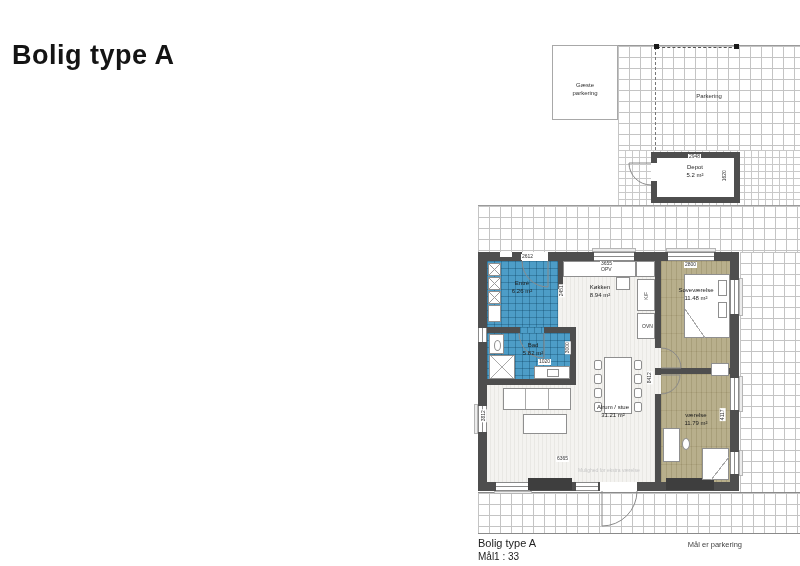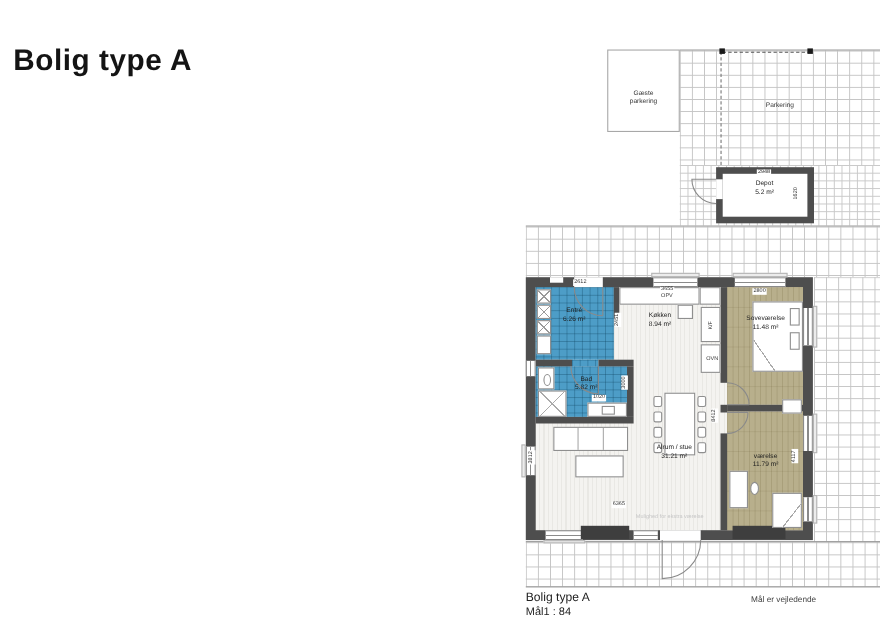--- a/index.html
+++ b/index.html
@@ -232,16 +232,16 @@
   </div>
 
   <span class="abs dim v" style="left:555px;top:288px;">2451</span>
   <span class="abs dim v" style="left:561px;top:345px;">3000</span>
   <span class="abs dim v" style="left:477px;top:413px;">3812</span>
   <span class="abs dim v" style="left:643px;top:375px;">8412</span>
   <span class="abs dim v" style="left:716px;top:412px;">4117</span>
   <span class="abs dim" style="left:556px;top:456px;">6365</span>
 
   <div class="abs ftr1" style="left:478px;top:537px;">Bolig type A</div>
-  <div class="abs ftr2" style="left:478px;top:551px;">Mål1 : 84</div>
-  <div class="abs ftr3" style="left:640px;top:540px;width:102px;">Mål er vejledende</div>
+  <div class="abs ftr2" style="left:478px;top:551px;">Mål1 : 33</div>
+  <div class="abs ftr3" style="left:640px;top:540px;width:102px;">Mål er parkering</div>
 
 </div>
 
 </body></html>

